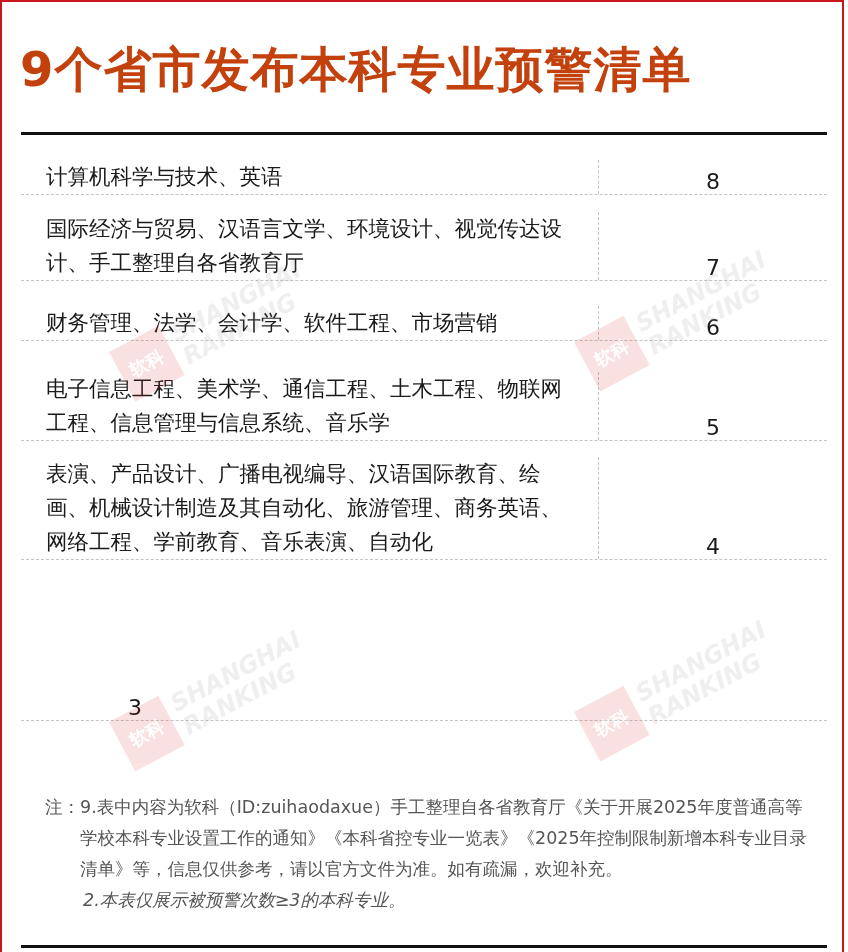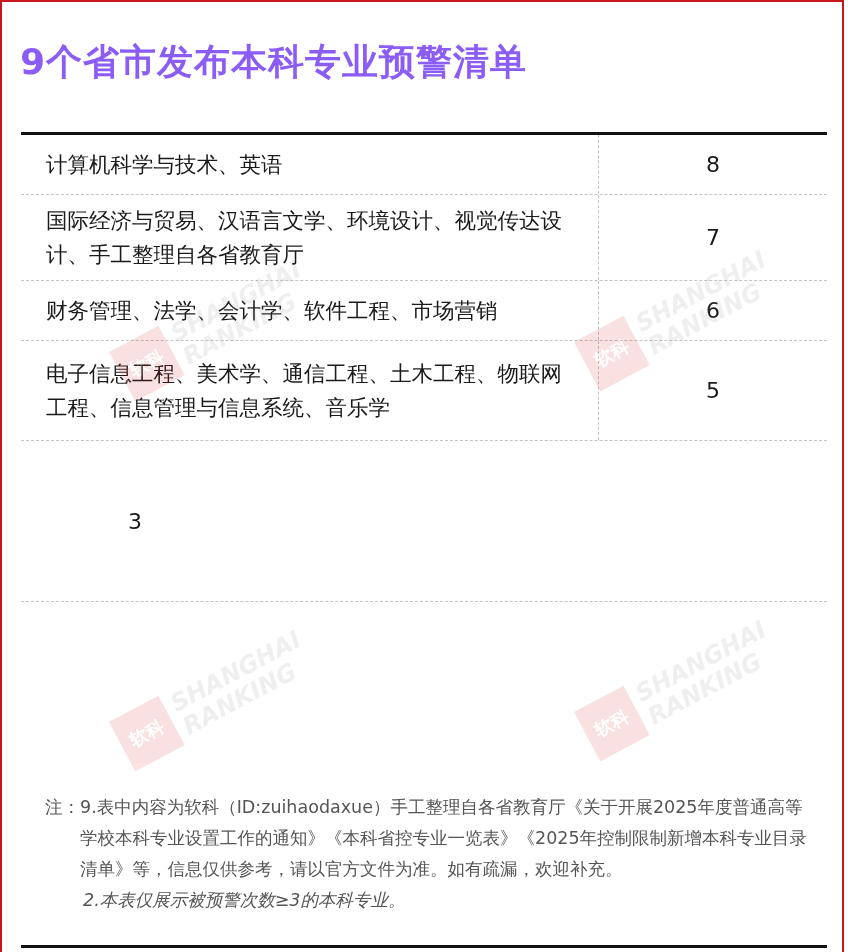--- a/index.html
+++ b/index.html
@@ -6,32 +6,32 @@
   body {
     width:848px; height:952px; background:#ffffff; position:relative; overflow:hidden;
     font-family:"DejaVu Sans", "Liberation Sans", sans-serif; color:#111;
   }
   .frame {
     position:absolute; left:0; top:0; width:844px; height:952px;
     border-left:2px solid #c8161d; border-right:2px solid #c8161d; border-top:2px solid #c8161d;
     box-sizing:border-box;
   }
   .title {
-    position:absolute; left:20px; top:38px; font-size:36px; font-weight:bold; letter-spacing:1px; color:#8b5cf6;
+    position:absolute; left:20px; top:38px; font-size:48px; font-weight:bold; letter-spacing:1px; color:#c2410c;
   }
   .table-wrap { position:absolute; left:21px; top:132px; width:806px; }
   .top-rule { height:3px; background:#111; }
   .header {
     display:flex; height:66px; background:#f2f2f2; align-items:center;
   }
   .col1 { width:578px; box-sizing:border-box; }
   .col2 { width:228px; box-sizing:border-box; text-align:center; }
   .header .col1 { text-align:center; font-size:24px; font-weight:bold; border-right:1px dashed #bdbdbd; height:66px; line-height:66px; }
   .header .col2 { font-size:24px; font-weight:bold; height:66px; line-height:66px; }
-  .row { display:flex; border-bottom:1px dashed #c4c4c4; }
+  .row { display:flex; border-bottom:1px dashed #c4c4c4;align-items:flex-end; }
   .row .col1 {
     padding:0 24px 0 25px; font-size:21.5px; line-height:34px; border-right:1px dashed #c4c4c4;
     display:flex; align-items:center; color:#1a1a1a;
   }
   .row .col2 { font-size:22px; display:flex; align-items:center; justify-content:center; color:#1a1a1a; }
   .note {
     position:absolute; left:45px; top:792px; width:770px; font-size:17.5px; line-height:31px; color:#555;
   }
   .note .indent { padding-left:38px;font-style:italic; }
   .bottom-rule { position:absolute; left:21px; top:945px; width:806px; height:3px; background:#111; }
@@ -57,20 +57,24 @@
     <div class="col2">7</div>
   </div>
   <div class="row" style="height:59px">
     <div class="col1">财务管理、法学、会计学、软件工程、市场营销</div>
     <div class="col2">6</div>
   </div>
   <div class="row" style="height:99px">
     <div class="col1">电子信息工程、美术学、通信工程、土木工程、物联网工程、信息管理与信息系统、音乐学</div>
     <div class="col2">5</div>
   </div>
+  <div class="row" style="height:118px">
+    <div class="col1">表演、产品设计、广播电视编导、汉语国际教育、绘画、机械设计制造及其自动化、旅游管理、商务英语、网络工程、学前教育、音乐表演、自动化</div>
+    <div class="col2">4</div>
+  </div>
   <div class="row" style="height:160px">
     <div class="col2">3</div>
   </div>
 </div>
 
 <div class="wm" style="left:110px; top:300px;">
   <span class="logo">软科</span><span class="txt"><span>SHANGHAI</span><br><span>RANKING</span></span>
 </div>
 <div class="wm" style="left:575px; top:290px;">
   <span class="logo">软科</span><span class="txt"><span>SHANGHAI</span><br><span>RANKING</span></span>

